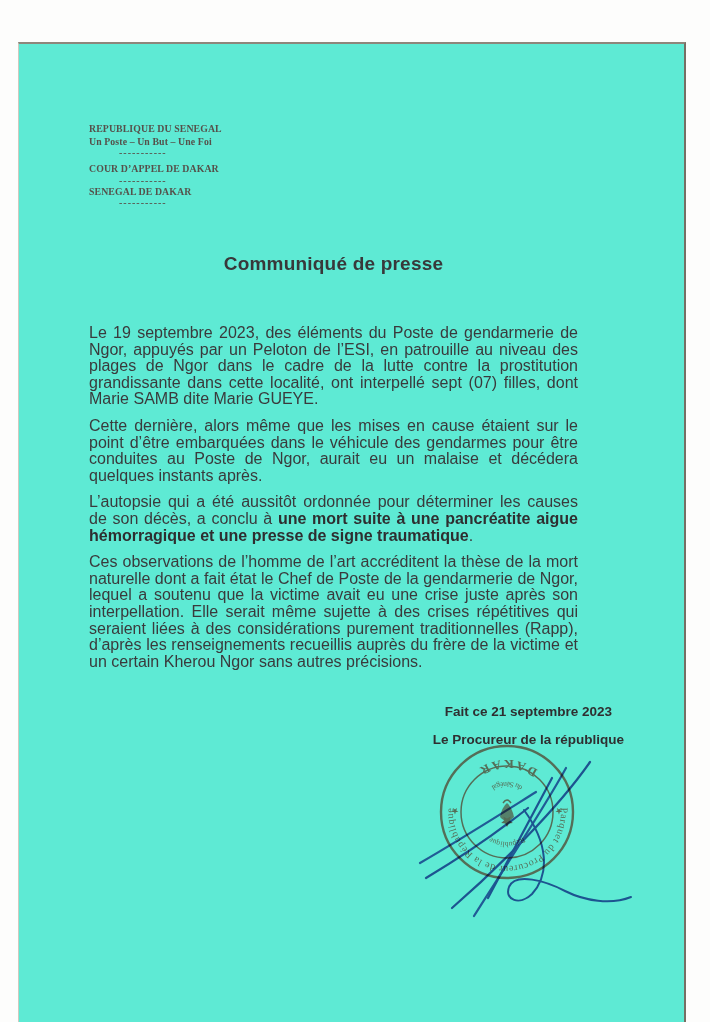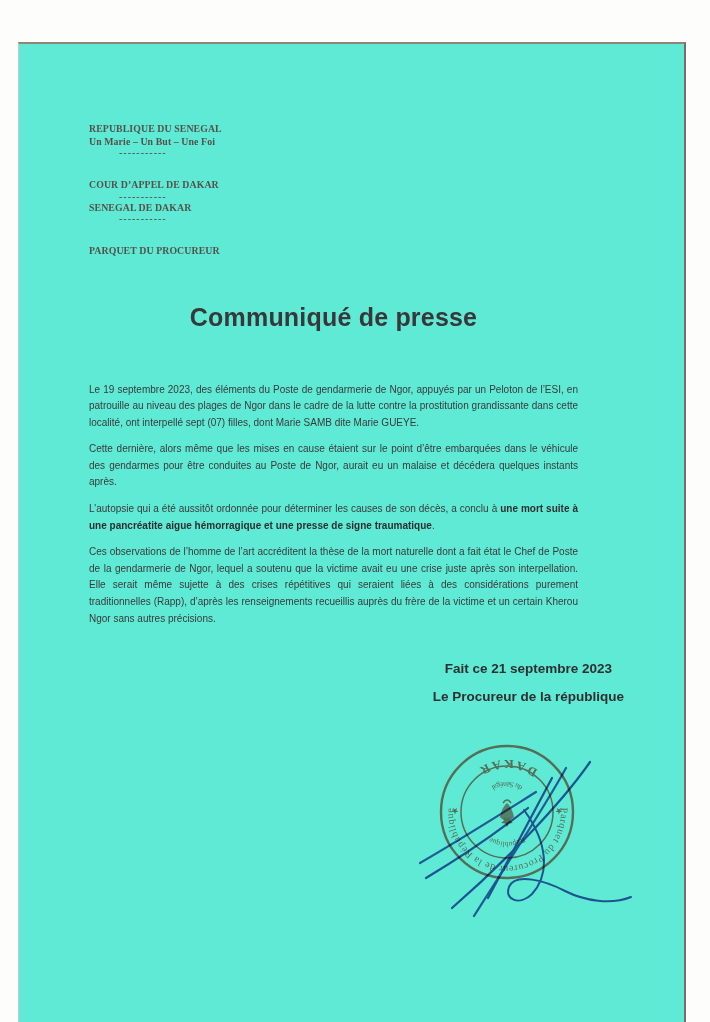--- a/index.html
+++ b/index.html
@@ -30,32 +30,32 @@
     font-weight:700;
     color:#55514b;
     font-size:9.8px;
     line-height:12.5px;
     letter-spacing:.1px;
   }
   .lh-div{
     font-size:10px;line-height:10px;
     padding-left:30px;letter-spacing:1px;color:#5a564f;
   }
-  .lh-group{margin-top:21px;}
+  .lh-group{margin-top:5px;}
   
   .title{
     margin:45px 0 50px 0;
     text-align:center;
-    font-size:25px;font-weight:700;
+    font-size:19px;font-weight:700;
     letter-spacing:.2px;
     color:#38383a;
   }
   
   .bodytext{
-    font-size:10px;line-height:16.6px;
+    font-size:16px;line-height:16.6px;
     color:#3a3a3c;
     text-align:justify;
   }
   .bodytext p{margin:0 0 10px 0;}
   .bodytext b{color:#2e2e30;}
   
   .closing{
     margin-top:28px;
     margin-left:auto;margin-right:-46px;
     width:fit-content;
@@ -69,27 +69,26 @@
 </style>
 </head>
 <body>
 
 <div class="canvas">
   <div class="page">
     <div class="content">
 
       <div class="letterhead">
         <div>REPUBLIQUE DU SENEGAL</div>
-        <div>Un Marie – Un But – Une Foi</div>
+        <div>Un Poste – Un But – Une Foi</div>
         <div class="lh-div">-----------</div>
         <div class="lh-group">COUR D’APPEL DE DAKAR</div>
         <div class="lh-div">-----------</div>
         <div>SENEGAL DE DAKAR</div>
         <div class="lh-div">-----------</div>
-        <div class="lh-group">PARQUET DU PROCUREUR</div>
       </div>
 
       <div class="title">Communiqué de presse</div>
 
       <div class="bodytext">
         <p>Le 19 septembre 2023, des éléments du Poste de gendarmerie de Ngor, appuyés par un Peloton de l’ESI, en patrouille au niveau des plages de Ngor dans le cadre de la lutte contre la prostitution grandissante dans cette localité, ont interpellé sept (07) filles, dont Marie SAMB dite Marie GUEYE.</p>
         <p>Cette dernière, alors même que les mises en cause étaient sur le point d’être embarquées dans le véhicule des gendarmes pour être conduites au Poste de Ngor, aurait eu un malaise et décédera quelques instants après.</p>
         <p><span>L’autopsie qui a été aussitôt ordonnée pour déterminer les causes de son décès, a conclu à </span><b>une mort suite à une pancréatite aigue hémorragique et une presse de signe traumatique</b><span>.</span></p>
         <p>Ces observations de l’homme de l’art accréditent la thèse de la mort naturelle dont a fait état le Chef de Poste de la gendarmerie de Ngor, lequel a soutenu que la victime avait eu une crise juste après son interpellation. Elle serait même sujette à des crises répétitives qui seraient liées à des considérations purement traditionnelles (Rapp), d’après les renseignements recueillis auprès du frère de la victime et un certain Kherou Ngor sans autres précisions.</p>
       </div>

